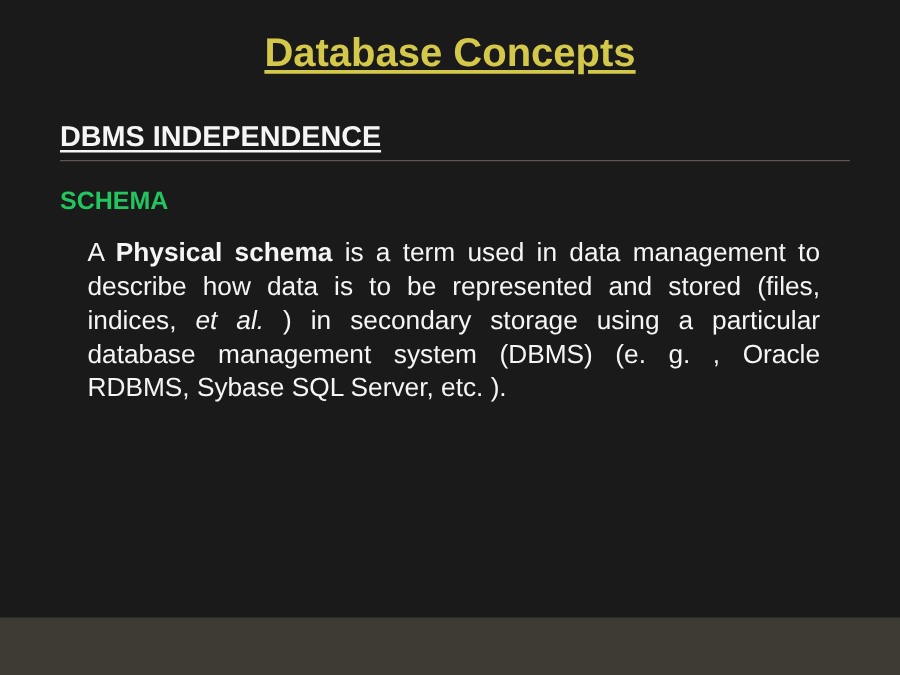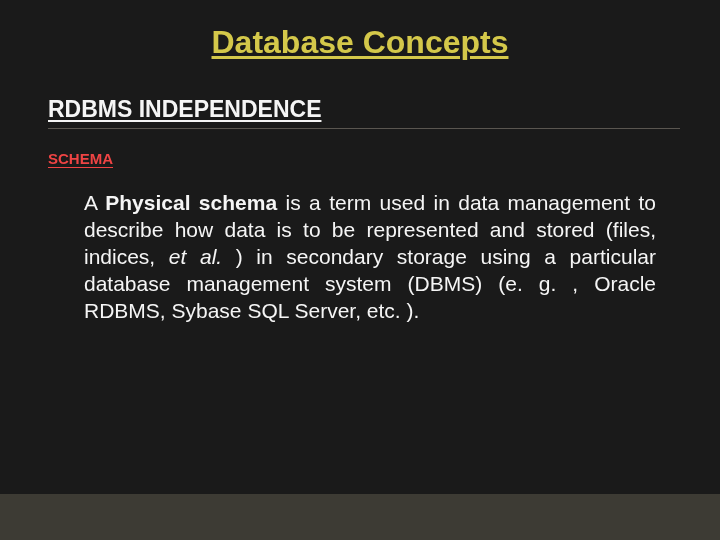--- a/index.html
+++ b/index.html
@@ -44,29 +44,28 @@
     left: 48px;
     right: 40px;
     top: 128px;
     height: 0;
     border-top: 1px solid #5a5650;
   }
   .sub2 {
     position: absolute;
     left: 48px;
     top: 150px;
-    font-size: 15px;
+    font-size: 20px;
     font-weight: 700;
-    color: #ef4444;
-    text-decoration: underline;
+    color: #22c55e;
     text-underline-offset: 3px;
   }
   .body {
     position: absolute;
-    left: 84px;
+    left: 70px;
     right: 64px;
     top: 190px;
     color: #f5f5f5;
     font-size: 21px;
     line-height: 1.28;
   }
   .para1 {
     text-align: justify;
     margin: 0 0 22px 0;
   }
@@ -85,21 +84,21 @@
     background: #3d3b34;
   }
 </style>
 </head>
 <body>
 
 <div class="slide">
 
   <div class="title">Database Concepts</div>
 
-  <div class="sub1">RDBMS INDEPENDENCE</div>
+  <div class="sub1">DBMS INDEPENDENCE</div>
 
   <div class="rule"></div>
 
   <div class="sub2">SCHEMA</div>
 
   <div class="body">
     <p class="para1">
       <span>A </span><span class="bold">Physical schema</span><span> is a term used in data management to describe  how data is  to  be  represented  and  stored  (files, indices, </span><span class="ital">et   al.</span><span> )   in  secondary    storage using    a    particular database management system (DBMS) (e. g. , Oracle RDBMS, Sybase SQL Server, etc. ).</span>
     </p>
   </div>

